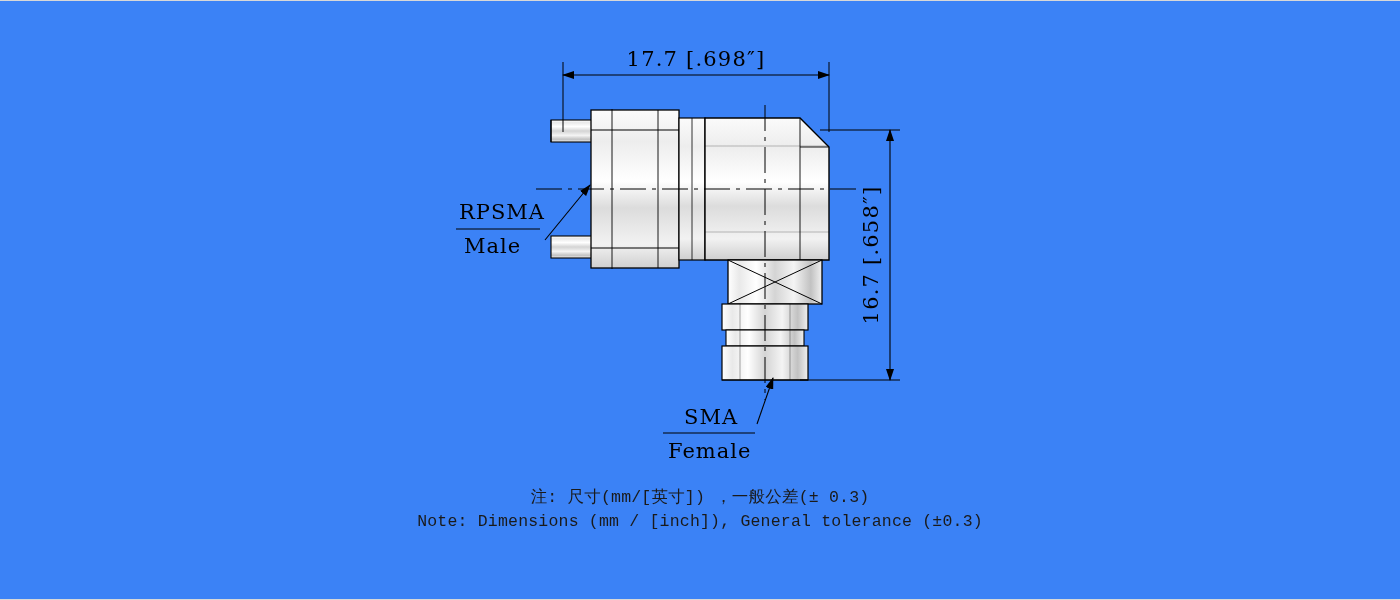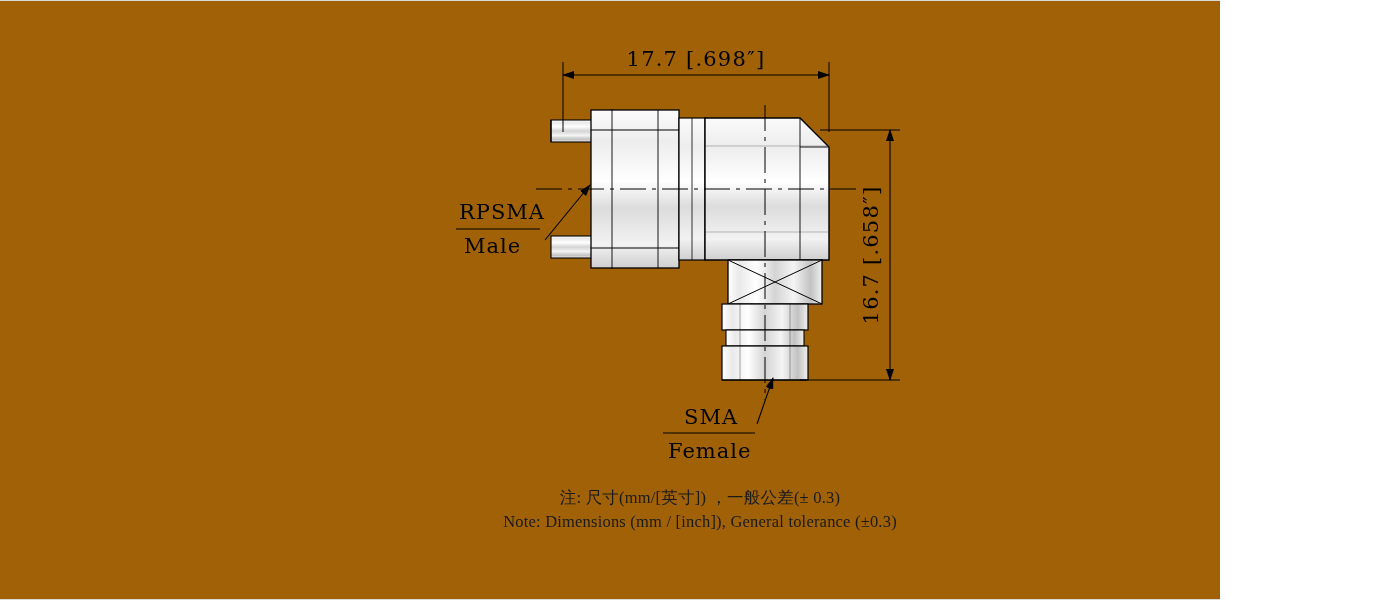--- a/index.html
+++ b/index.html
@@ -2,23 +2,23 @@
 <html><head>
 <meta charset="utf-8">
 <style>
   html, body {
     margin: 0;
     padding: 0;
     background: #ffffff;
   }
   #page {
     position: relative;
-    width: 1220px;
+    width: 1400px;
     height: 600px;
-    background: #a16207;
+    background: #3b82f6;
     overflow: hidden;
     font-family: "Liberation Sans", sans-serif;
   }
   .edge-line {
     position: absolute;
     background: #d8d8d8;
   }
   #drawing-svg {
     position: absolute;
     left: 0;
@@ -30,21 +30,21 @@
     position: absolute;
     left: 0;
     top: 486px;
     width: 1400px;
     text-align: center;
     line-height: 1.45;
     color: #1a1a1a;
   }
   .note-line {
     font-size: 16.5px;
-    font-family: Liberation Serif, serif;
+    font-family: Liberation Mono, monospace;
     letter-spacing: 0.2px;
   }
   .note-line.cn {
     font-size: 16.5px;
   }
   .note-line.en {
     font-size: 16.5px;
     text-align: center;
   }
   text {

